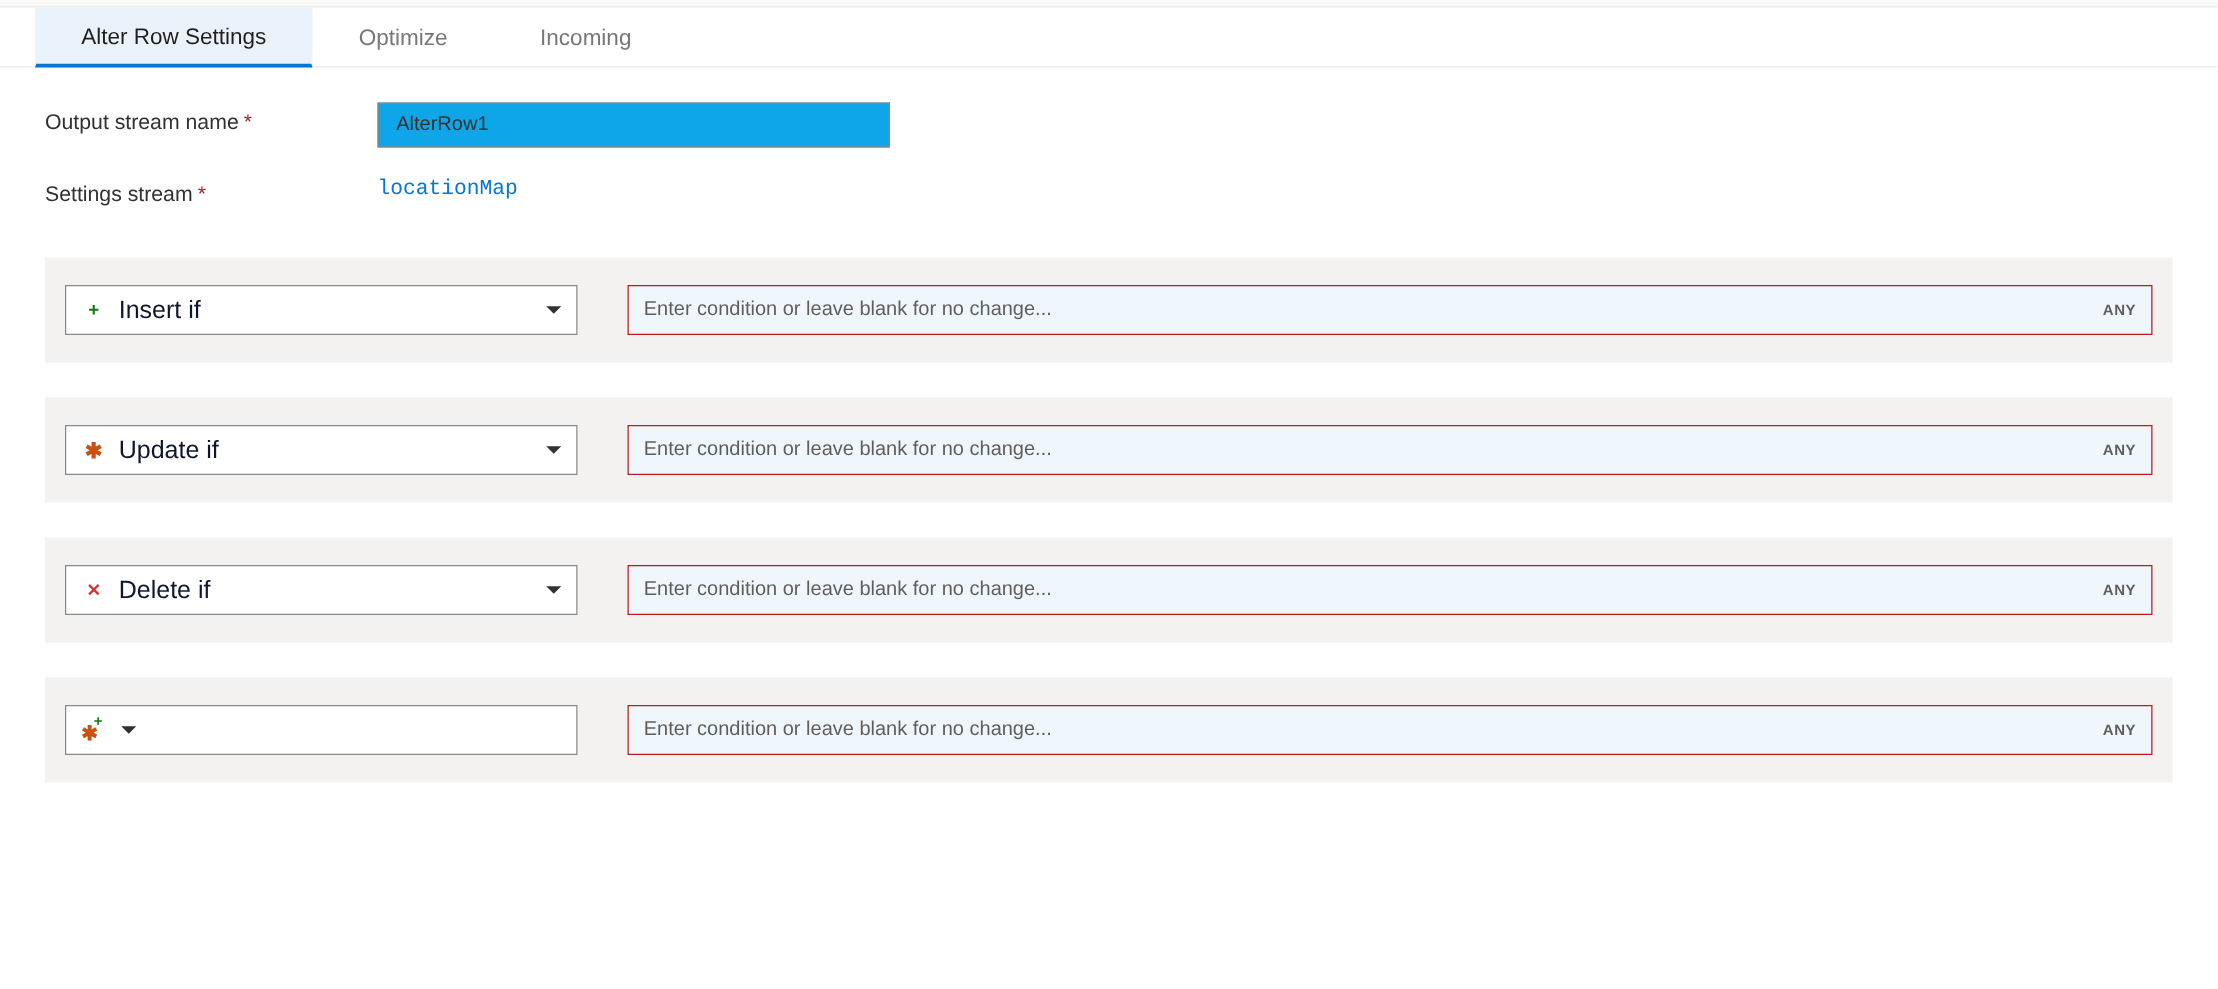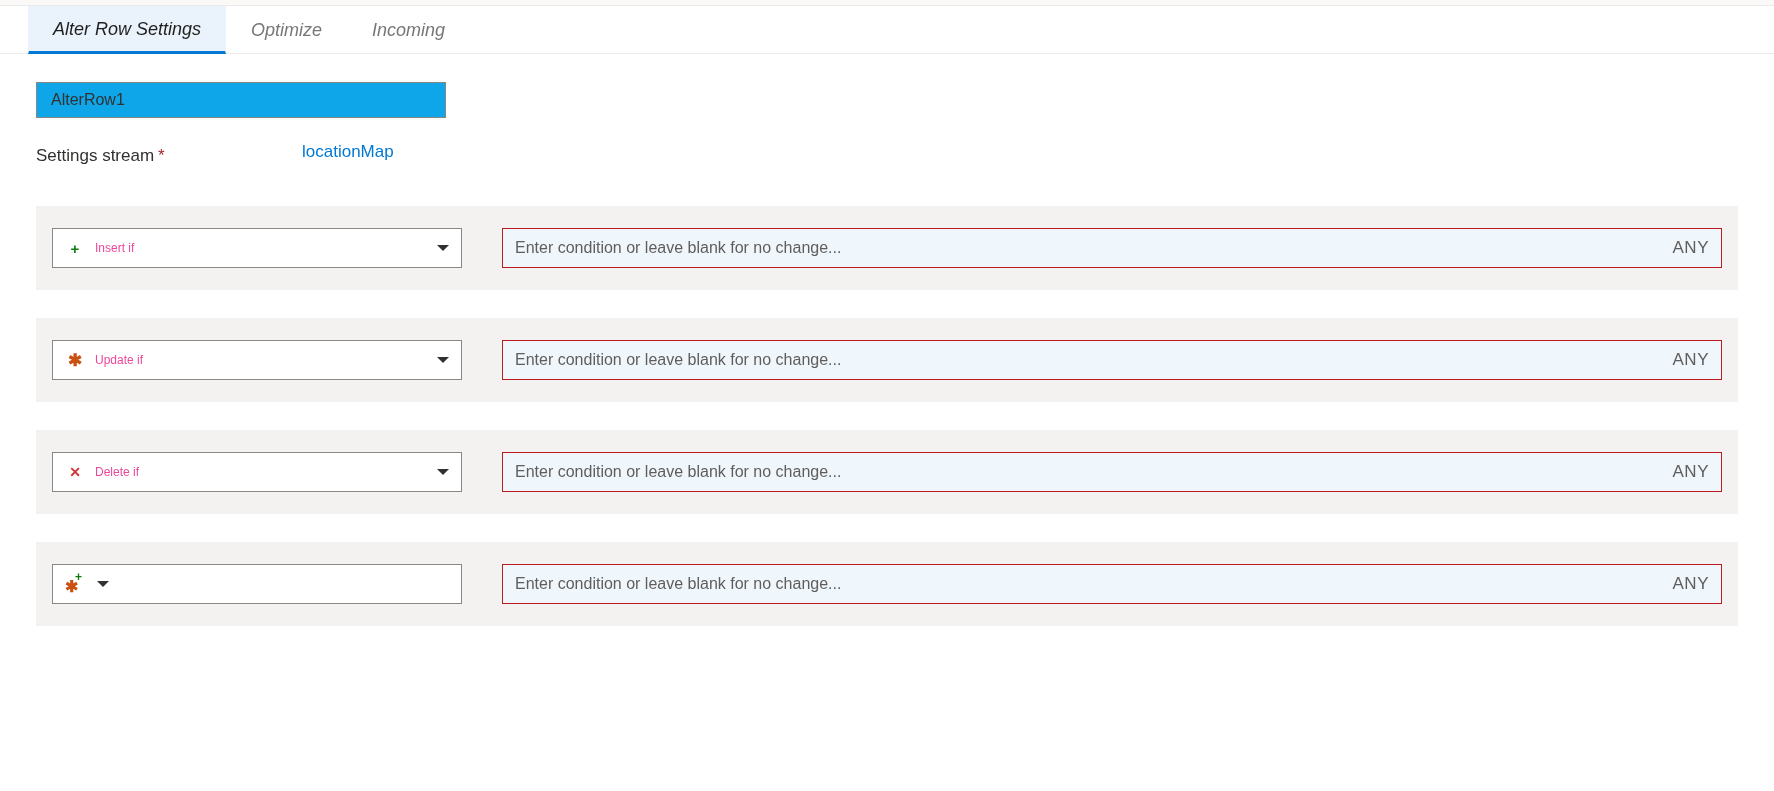--- a/index.html
+++ b/index.html
@@ -18,27 +18,26 @@
   .tabs {
     display: flex;
     align-items: stretch;
     height: 48px;
     border-bottom: 1px solid #edebe9;
     padding-left: 28px;
   }
   .tab {
     display: flex;
     align-items: center;
-    padding: 0 24px;
+    padding: 0 36px;
     font-size: 18px;
     color: #605e5c;
     cursor: pointer;
     border: 1px solid transparent;
     margin-bottom: -1px;
-    font-style: italic;
   }
   .tab.active {
     color: #201f1e;
     background: #eaf3fb;
     border-bottom: 3px solid #0078d4;
   }
   .tab:not(.active) {
     color: #777;
   }
   .content {
@@ -71,20 +70,21 @@
     font-family: inherit;
     color: #323130;
     background: #0ea5e9;
   }
   .link {
     color: #0078d4;
     font-size: 17px;
     cursor: pointer;
     display: inline-block;
     padding-top: 2px;
+    font-family: Liberation Mono, monospace;
   }
   .conditions-wrap {
     flex: 1;
   }
   .gap-top {
     height: 18px;
   }
   .cond-row {
     background: #f3f2f1;
     padding: 22px 16px;
@@ -109,22 +109,22 @@
     height: 20px;
     display: flex;
     align-items: center;
     justify-content: center;
     margin-right: 10px;
     font-weight: bold;
     font-size: 15px;
   }
   .cond-label {
     flex: 1;
-    font-size: 12px;
-    color: #ec4899;
+    font-size: 20px;
+    color: #0f172a;
   }
   .caret {
     width: 0; height: 0;
     border-left: 6px solid transparent;
     border-right: 6px solid transparent;
     border-top: 6px solid #323130;
   }
   .cond-expr {
     flex: 1;
     height: 40px;
@@ -135,22 +135,22 @@
     padding: 0 12px;
     cursor: text;
     position: relative;
   }
   .cond-expr-placeholder {
     flex: 1;
     color: #605e5c;
     font-size: 16px;
   }
   .any-badge {
-    font-size: 17px;
-    font-weight: 400;
+    font-size: 12px;
+    font-weight: 700;
     letter-spacing: 0.5px;
     color: #605e5c;
     margin-left: 12px;
   }
   .icon-insert { color: #107c10; }
   .icon-update { color: #ca5010; font-size: 17px; }
   .icon-delete { color: #d13438; font-size: 14px; }
   .icon-upsert { position: relative; width: 22px; }
   .icon-upsert .ast { color: #ca5010; position: absolute; left: 0; top: 3px; font-size: 16px; }
   .icon-upsert .plus { color: #107c10; position: absolute; left: 10px; top: -4px; font-size: 12px; font-weight: bold; }
@@ -162,20 +162,23 @@
 
 <div class="tabs">
   <div class="tab active">Alter Row Settings</div>
   <div class="tab">Optimize</div>
   <div class="tab">Incoming</div>
 </div>
 
 <div class="content">
 
   <div class="form-row">
+    <div class="form-label">
+      <span>Output stream name</span><span class="req">*</span>
+    </div>
     <div class="form-value">
       <input class="text-input" type="text" value="AlterRow1" style="">
     </div>
   </div>
 
   <div class="form-row">
     <div class="form-label">
       <span>Settings stream</span><span class="req">*</span>
     </div>
     <div class="form-value">

